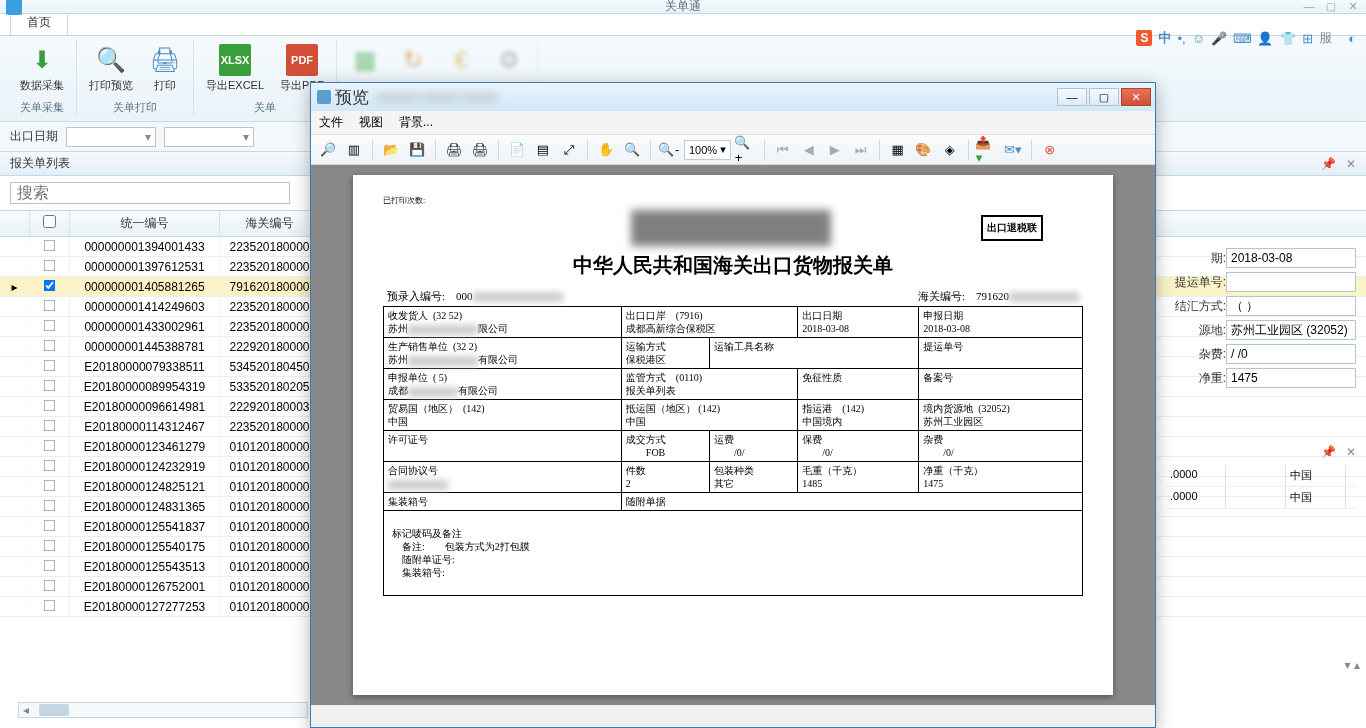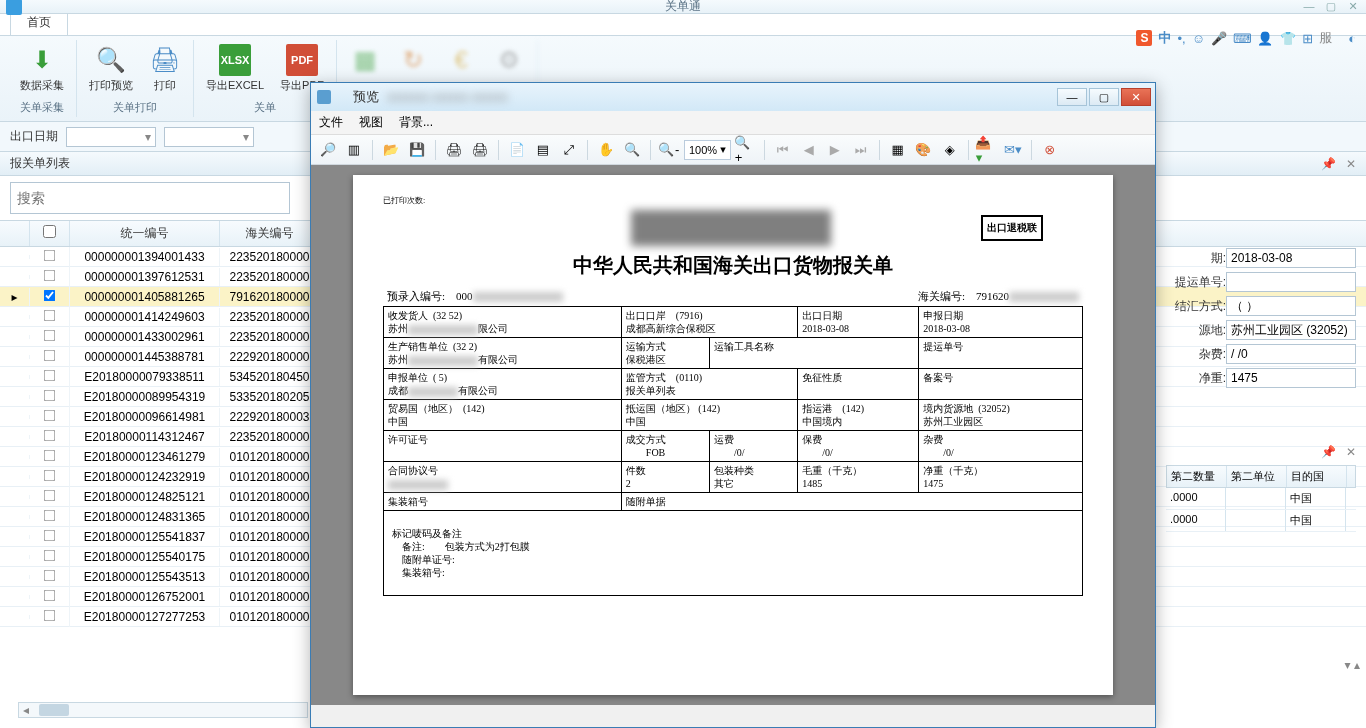--- a/index.html
+++ b/index.html
@@ -33,21 +33,21 @@
 
 .filterbar { height: 30px; background: #f2f8fc; border-bottom: 1px solid #c8d8e2; display: flex; align-items: center; padding: 0 10px; gap: 8px; font-size: 12px; color: #333; }
 .filterbar .combo { width: 90px; height: 20px; border: 1px solid #b4c6d4; background: #fff; display: flex; align-items: center; justify-content: flex-end; padding-right: 4px; color: #888; }
 
 
 .listpanel { position: relative; }
 .listpanel-header { height: 24px; background: linear-gradient(#f5fafd, #e2eef6); border-bottom: 1px solid #c8d8e2; display: flex; align-items: center; padding: 0 10px; font-size: 12px; color: #333; }
 .listpanel-header .pin { position: absolute; right: 30px; color: #888; }
 .listpanel-header .close { position: absolute; right: 10px; color: #888; }
 .search-row { padding: 6px 10px; }
-.search-row input { width: 280px; height: 32px; border: 1px solid #b4c6d4; padding: 0 6px; font-size: 14px; }
+.search-row input { width: 280px; height: 22px; border: 1px solid #b4c6d4; padding: 0 6px; font-size: 16px; }
 
 
 .grid { font-size: 12px; }
 .grid-header { display: flex; background: linear-gradient(#f7fbfe, #e8f2f8); border-top: 1px solid #c8d8e2; border-bottom: 1px solid #c8d8e2; }
 .grid-header div { padding: 4px 6px; border-right: 1px solid #d4e4ee; text-align: center; color: #333; }
 .grid-row { display: flex; border-bottom: 1px solid #e8f0f6; height: 20px; align-items:center;}
 .grid-row.selected { background: #fbf3c7; }
 .grid-row div { padding: 2px 6px; border-right: 1px solid #eef4f8; overflow: hidden; white-space: nowrap; text-align: center; }
 .col-sel { width: 30px; flex:none; }
 .col-check { width: 40px; flex:none; text-align:center; }
@@ -62,21 +62,21 @@
 .right-panel .row .val { flex: 1; border: 1px solid #b4c6d4; height: 20px; padding: 0 4px; display: flex; align-items: center; background: #fff; }
 
 .right-grid { position: absolute; right: 10px; top: 445px; width: 190px; }
 .right-grid .hdr { display:flex; background:linear-gradient(#f7fbfe,#e8f2f8); border:1px solid #c8d8e2; }
 .right-grid .hdr div, .right-grid .r div { padding:3px 4px; border-right:1px solid #d4e4ee; font-size:11px; }
 .right-grid .r { display:flex; border-bottom:1px solid #e8f0f6; }
 
 
 .preview-window { position: absolute; left: 310px; top: 82px; width: 846px; height: 646px; background: #f0f0f0; border: 1px solid #3a7cb4; box-shadow: 0 4px 16px rgba(0,0,0,0.3); z-index: 100; }
 .pw-title { height: 28px; background: linear-gradient(#e8f4fc, #d2e8f7); display: flex; align-items: center; padding: 0 6px; position: relative; }
-.pw-title-text { font-size: 13px; color: #333; margin-left: 22px; }
+.pw-title-text { font-size: 17px; color: #333; margin-left: 4px; }
 .pw-title-icon { width:14px; height:14px; background:#5a9ed0; border-radius:2px; }
 .pw-title-buttons { position: absolute; right: 4px; display: flex; gap: 2px; }
 .pw-title-buttons span { display: inline-flex; width: 30px; height: 18px; align-items: center; justify-content: center; border: 1px solid #a6c4d8; background: linear-gradient(#f6fbfe,#dceaf4); font-size: 11px; cursor:pointer; }
 .pw-title-buttons .close { background: linear-gradient(#e97357,#d14e37); color: #fff; border-color:#b8402c; }
 
 .pw-menu { height: 24px; background: #f4f4f4; border-bottom: 1px solid #ddd; display: flex; align-items: center; padding: 0 8px; gap: 16px; font-size: 12px; }
 .pw-menu span { cursor: pointer; }
 
 .pw-toolbar { height: 30px; background: linear-gradient(#fafcfd,#eef3f7); border-bottom: 1px solid #d0d8de; display: flex; align-items: center; padding: 0 6px; gap: 4px; }
 .pw-toolbar .tbtn { width: 22px; height: 22px; display: flex; align-items: center; justify-content: center; cursor: pointer; border-radius: 2px; font-size: 13px; }
@@ -355,25 +355,20 @@
       <span class="lbl">净重:</span>
       <span class="val">1475</span>
     </div>
 </div>
 
 <div class="right-grid">
   <div style="height:20px;display:flex;justify-content:flex-end;gap:10px;color:#888;">
       <span>📌</span>
       <span>✕</span>
     </div>
-  <div class="hdr">
-    <div style="width:60px">第二数量</div>
-    <div style="width:60px">第二单位</div>
-    <div style="width:60px">目的国</div>
-  </div>
   <div class="r">
     <div style="width:60px">.0000</div>
       <div style="width:60px"></div>
       <div style="width:60px">中国</div>
   </div>
   <div class="r">
     <div style="width:60px">.0000</div>
       <div style="width:60px"></div>
       <div style="width:60px">中国</div>
   </div>

